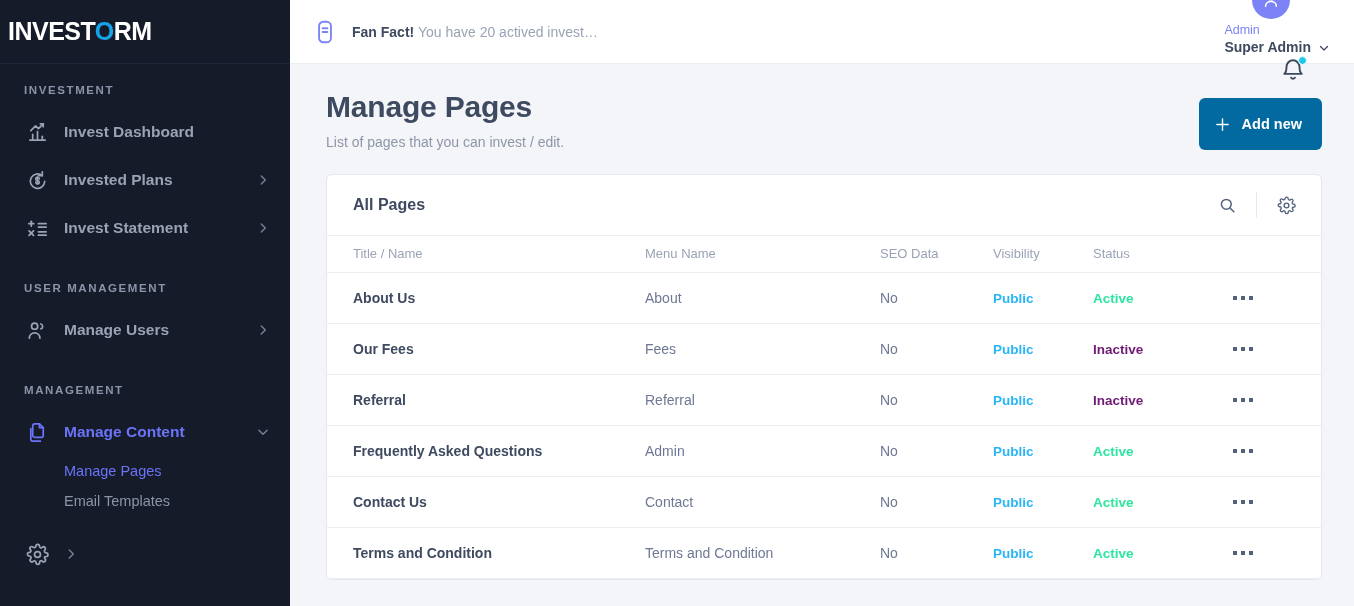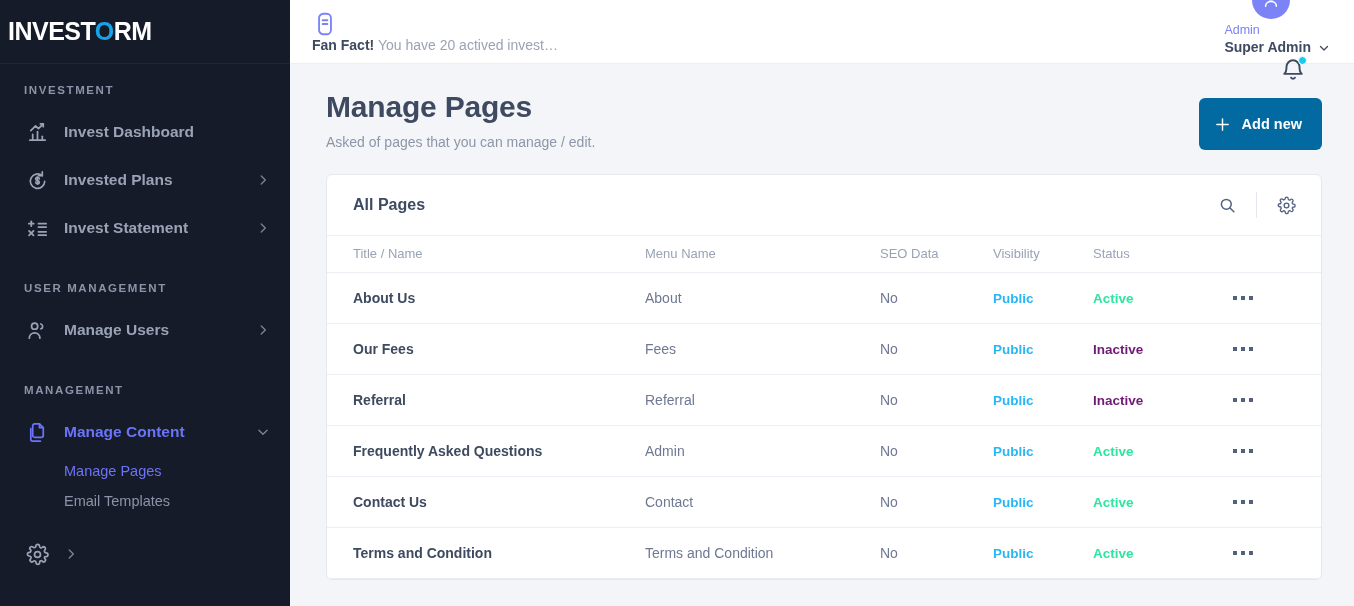--- a/index.html
+++ b/index.html
@@ -83,21 +83,21 @@
   }
 
   
   .topbar {
     height: 64px; flex: 0 0 64px;
     background: #ffffff;
     display: flex; align-items: center;
     padding: 0 24px 0 22px;
     border-bottom: 1px solid #eceef4;
   }
-  .fanfact { display: flex; align-items: flex-start; flex-direction: column; }
+  .fanfact { display: flex; align-items: center; }
   .fanfact .ff-ico { width: 26px; height: 26px; margin-right: 14px; flex: 0 0 26px; }
   .fanfact .ff-ico svg { width: 26px; height: 26px; display: block; }
   .ff-text { font-size: 14px; white-space: nowrap; }
   .ff-text b { color: #3e4a60; font-weight: bold; }
   .ff-text span { color: #9aa3b5; }
 
   .topbar-spacer { flex: 1; }
 
   .user-box { display: flex; align-items: center; flex-direction: column; }
   .avatar {
@@ -367,21 +367,21 @@
           <span class="bell-dot"></span>
         </span>
       </div>
     </header>
 
     <div class="content">
 
       <div class="page-head">
         <div>
           <div class="page-title">Manage Pages</div>
-          <div class="page-sub">Asked of pages that you can manage / edit.</div>
+          <div class="page-sub">List of pages that you can invest / edit.</div>
         </div>
         <div class="page-head-spacer"></div>
         <button class="btn-addnew">
           <span class="plus">
             <svg viewBox="0 0 24 24" fill="none" stroke="#ffffff" stroke-width="2" stroke-linecap="round">
                 <path d="M12 4v16"></path>
                 <path d="M4 12h16"></path>
               </svg>
           </span>
           <span>Add new</span>

